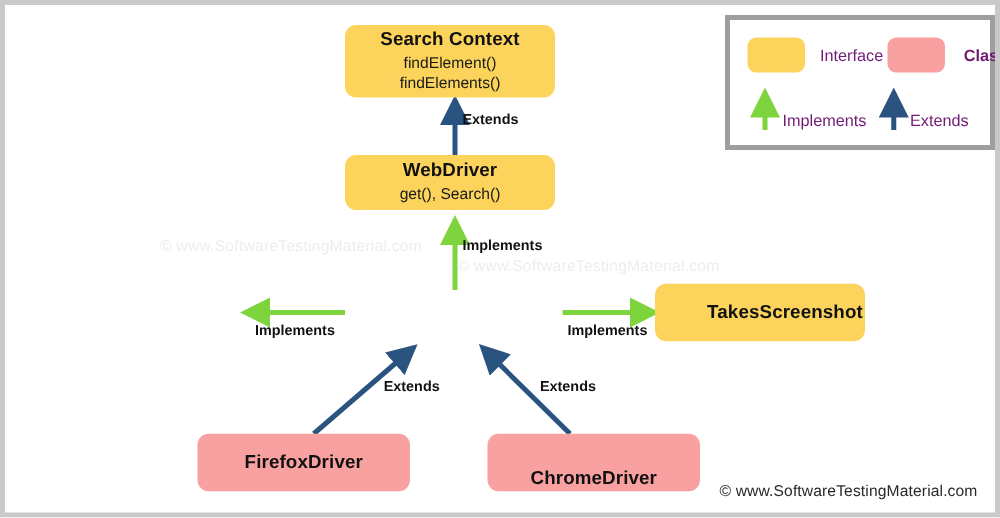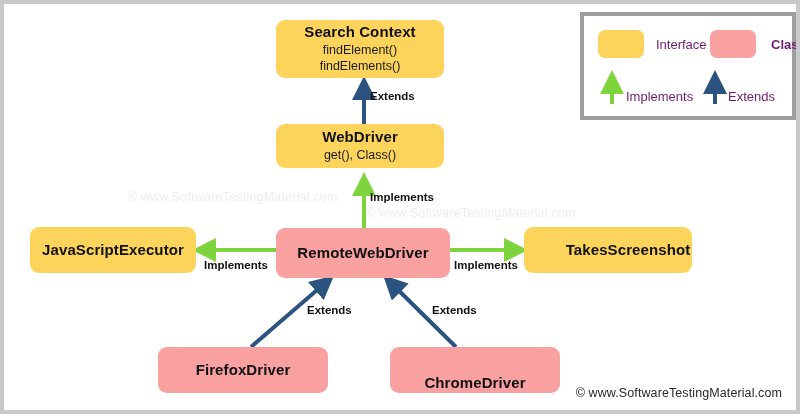--- a/index.html
+++ b/index.html
@@ -131,30 +131,24 @@
   </svg>
 
   <div class="node iface" style="left:272px; top:16px; width:168px; height:58px;">
     <div class="title">Search Context</div>
     <div class="sub">findElement()</div>
     <div class="sub">findElements()</div>
   </div>
 
   <div class="node iface" style="left:272px; top:120px; width:168px; height:44px;">
     <div class="title">WebDriver</div>
-    <div class="sub">get(), Class()</div>
+    <div class="sub">get(), Search()</div>
   </div>
 
-  <div class="node iface" style="left:26px; top:223px; width:166px; height:46px;">
-    <div class="title">JavaScriptExecutor</div>
-  </div>
 
-  <div class="node cls" style="left:272px; top:224px; width:174px; height:50px;">
-    <div class="title">RemoteWebDriver</div>
-  </div>
 
   <div class="node iface" style="left:520px; top:223px; width:168px; height:46px;padding-left:40px;">
     <div class="title">TakesScreenshot</div>
   </div>
 
   <div class="node cls" style="left:154px; top:343px; width:170px; height:46px;">
     <div class="title">FirefoxDriver</div>
   </div>
 
   <div class="node cls" style="left:386px; top:343px; width:170px; height:46px;justify-content:flex-end;">

